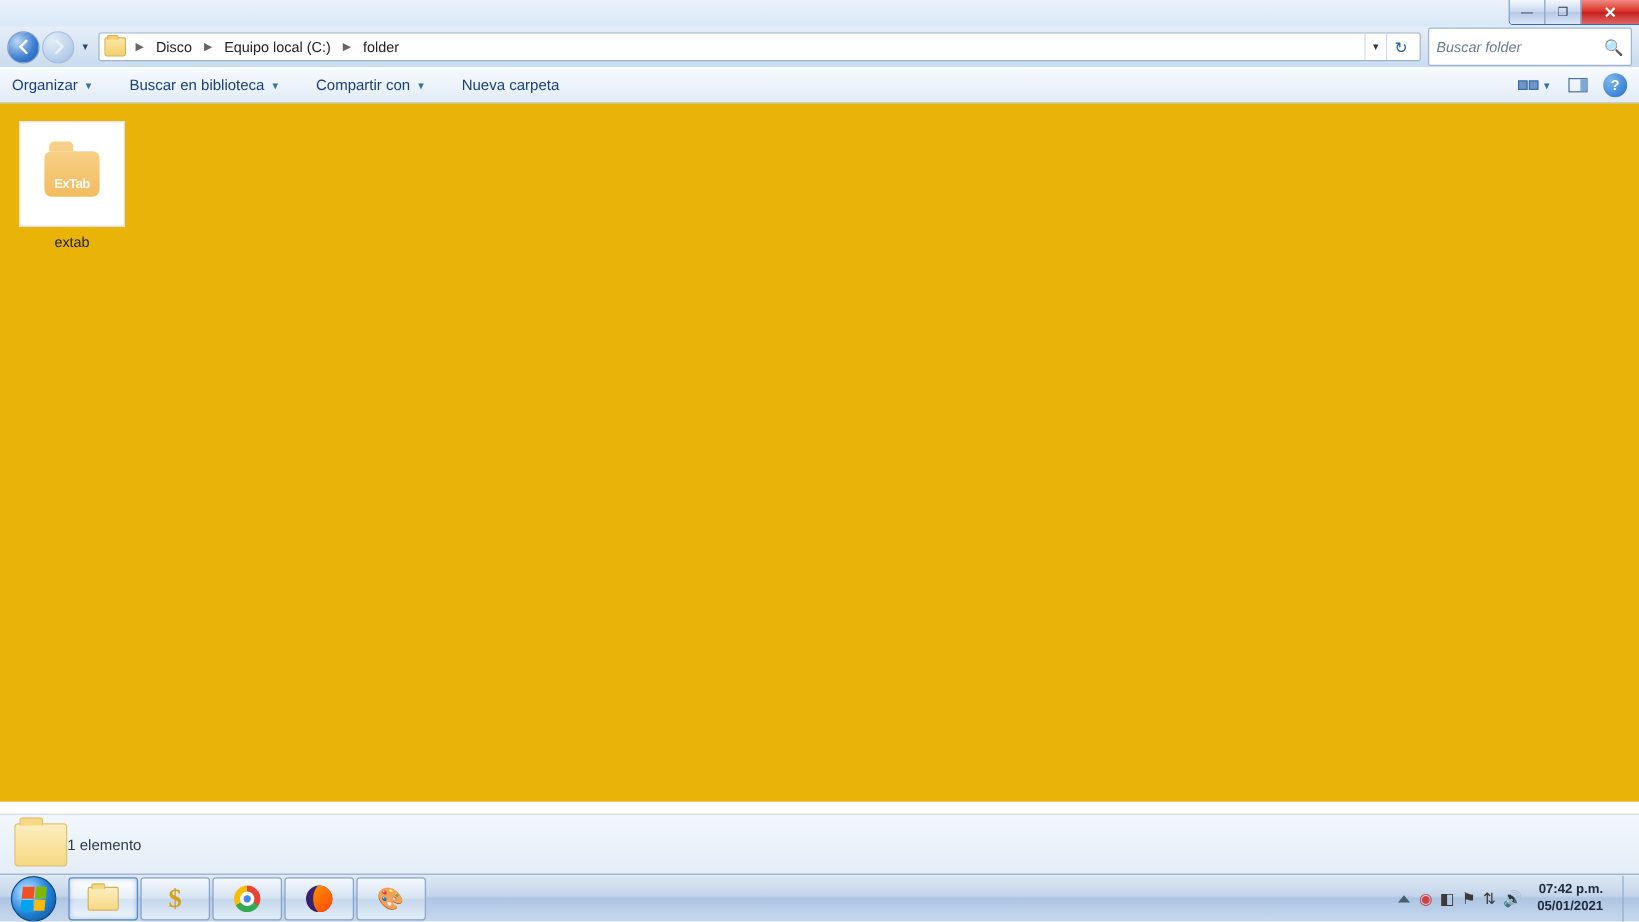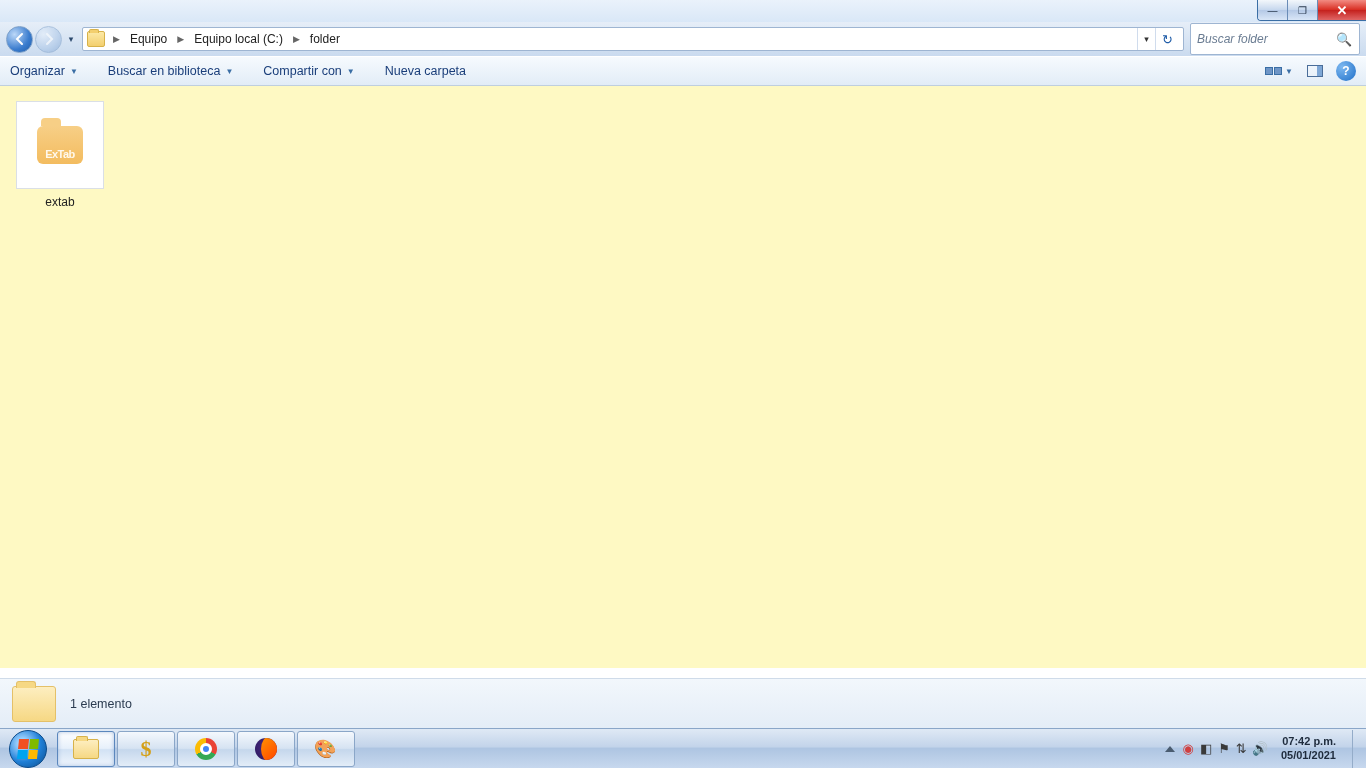--- a/index.html
+++ b/index.html
@@ -142,21 +142,21 @@
   .tb-iconbtn.view { width: 30px; }
   .tb-iconbtn.help {
     width: 20px; height:20px; border-radius:50%;
     background: radial-gradient(circle at 30% 30%, #7db8f0, #1f6fc8);
     color:#fff; font-weight:bold; font-size:12px;
   }
 
   
   .content {
     position: absolute; left: 0; top: 86px; right: 0; bottom: 100px;
-    background: #fef9c3;
+    background: #eab308;
     overflow: auto;
     padding: 10px 12px;
   }
   .file-item {
     width: 96px;
     display: flex; flex-direction: column; align-items: center;
     font-size: 12px; color: #222;
     padding: 4px;
     border: 1px solid transparent;
   }
@@ -189,21 +189,21 @@
 
   
   .details-pane {
     position: absolute; left: 0; right: 0; bottom: 40px;
     height: 50px;
     background: linear-gradient(#f2f7fc,#e4edf7);
     border-top: 1px solid #cfdbe9;
     display:flex; align-items:center;
     padding: 0 12px;
     font-size: 12.5px; color:#2b3b50;
-    gap: 14px;
+    gap: 0;
   }
   .details-pane .big-folder {
     width: 44px; height: 36px;
     background: linear-gradient(#fdeec0,#f6d884);
     border: 1px solid #e4c068;
     border-radius: 3px;
     position: relative;
   }
   .details-pane .big-folder::before {
     content:"";
@@ -350,21 +350,21 @@
   <div class="navbtn fwd">
     <svg width="14" height="14" viewBox="0 0 14 14">
         <path d="M5 2 L10 7 L5 12" stroke="#fff" stroke-width="2" fill="none" stroke-linecap="round"></path>
       </svg>
   </div>
   <div class="nav-dd">▾</div>
 
   <div class="breadcrumb-box">
     <span class="bc-folder-icon"></span>
     <span class="bc-sep">▶</span>
-    <span class="bc-item">Equipo</span>
+    <span class="bc-item">Disco</span>
     <span class="bc-sep">▶</span>
     <span class="bc-item">Equipo local (C:)</span>
     <span class="bc-sep">▶</span>
     <span class="bc-item">folder</span>
     <div class="bc-tail">
       <div class="dd">▾</div>
       <div class="refresh">↻</div>
     </div>
   </div>
 

